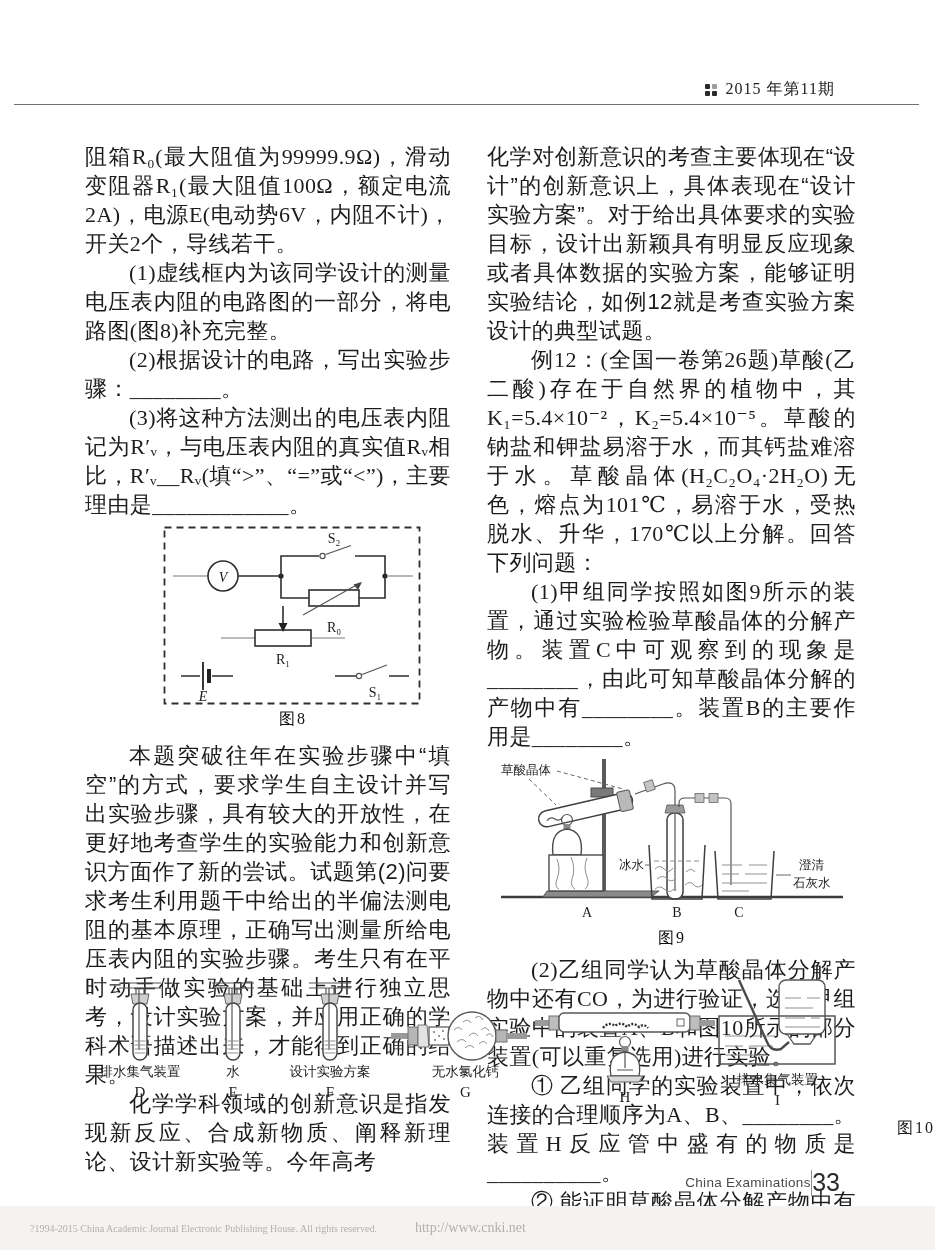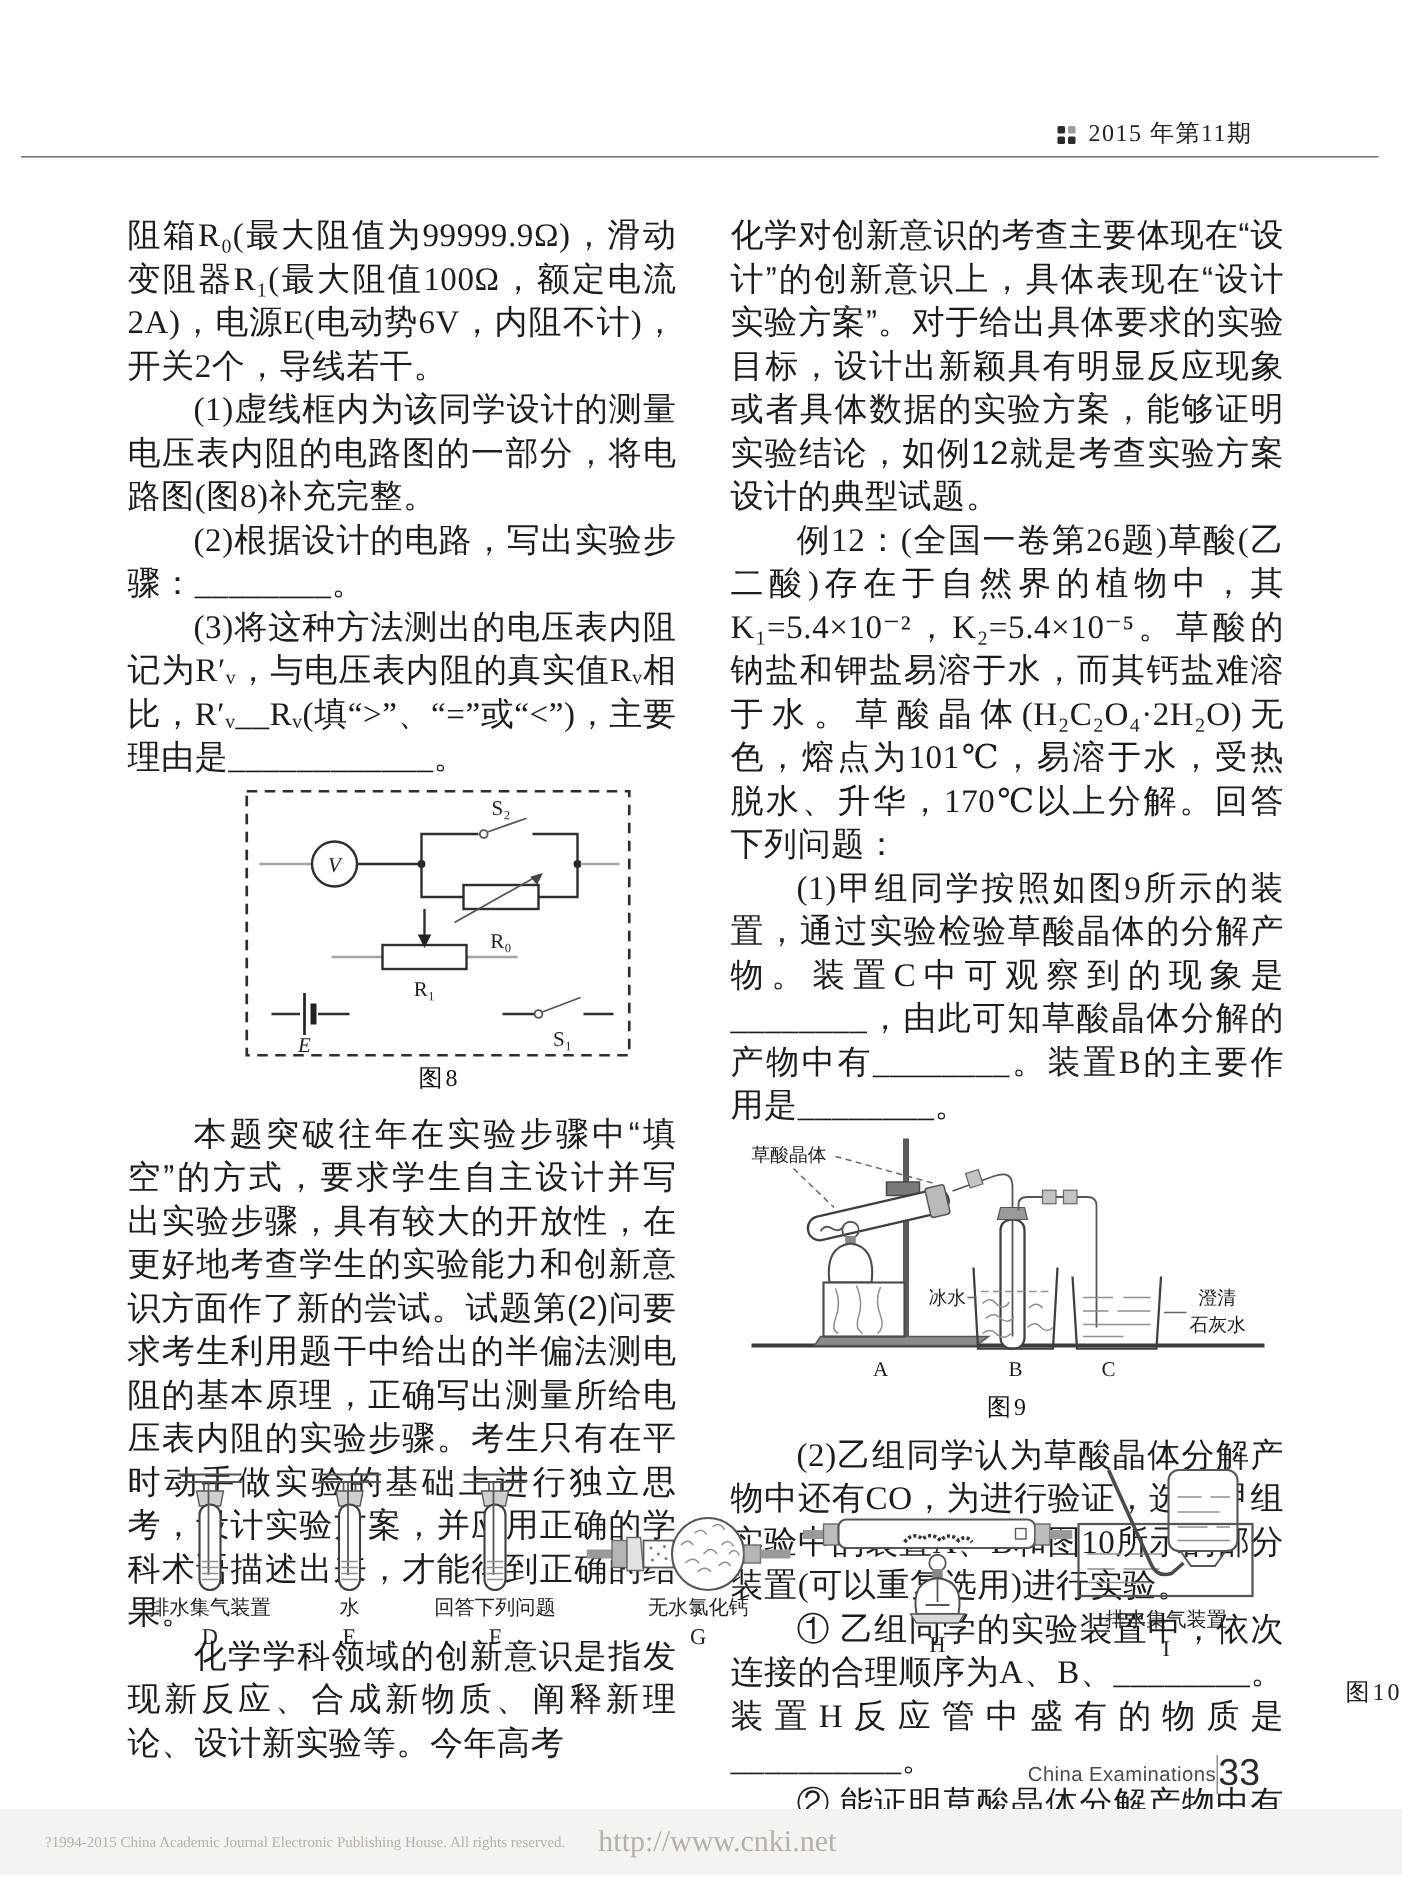--- a/index.html
+++ b/index.html
@@ -46,21 +46,21 @@
   .footer{position:absolute;top:1168px;right:95px;display:flex;align-items:center;gap:0;
           font-family:"Liberation Sans","DejaVu Sans",sans-serif;}
   .journal-name{font-size:13.5px;color:#4a4a4a;letter-spacing:0.3px;}
   .footer-divider{width:1.5px;height:26px;background:#8f8f8f;}
   .page-number{font-size:25px;color:#2a2a2a;}
 
   .copyright-band{position:absolute;left:0;right:0;top:1206px;height:44px;background:#f4f3f0;
                   display:flex;align-items:center;}
   .copyright-text{margin-left:30px;font-size:10px;color:#b7aeab;
                   font-family:"Liberation Serif","DejaVu Serif",serif;}
-  .copyright-url{margin-left:22px;font-size:20px;color:#b7aeab;
+  .copyright-url{margin-left:38px;font-size:14px;color:#b7aeab;
                  font-family:"Liberation Serif","DejaVu Serif",serif;}
 </style>
 </head>
 <body>
 
 <div class="page">
 
   <div class="header">
     <span class="dots">
       <i></i>
@@ -234,21 +234,21 @@
 
     <div class="f10item" style="left:265px;top:3px;width:130px;">
       <svg width="44" height="85" viewBox="0 0 44 85">
         <path d="M1 5 H43 M1 10 H43" class="thin"></path>
         <path d="M18 10 V16 M26 10 V16" class="thin"></path>
         <path d="M13 16 H31 L29 26 H15 Z" fill="#cfcfcf" stroke="#555" stroke-width="0.9"></path>
         <rect x="15" y="25" width="14" height="57" rx="7" fill="#fff" stroke="#3f3f3f" stroke-width="1.4"></rect>
         <path d="M21 10 V72" class="thin"></path>
         <path d="M16.5 63 H27.5 M16.5 67 H27.5 M16.5 71 H27.5 M16.5 75 H27.5" class="liq"></path>
       </svg>
-      <div class="f10label">回答下列问题</div>
+      <div class="f10label">设计实验方案</div>
       <div class="f10letter">F</div>
     </div>
 
     <div class="f10item" style="left:388px;top:3px;width:155px;">
       <svg width="150" height="85" viewBox="0 0 150 85">
         <rect x="0" y="55" width="17" height="6" fill="#9a9a9a"></rect>
         <rect x="17" y="49" width="10" height="18" fill="#b5b5b5" stroke="#666" stroke-width="0.9"></rect>
         <path d="M27 47 H36 L38 69 H27 Z" fill="#e2e2e2" stroke="#666" stroke-width="0.9"></path>
         <rect x="38" y="49" width="20" height="18" fill="#fff" stroke="#555" stroke-width="1.2"></rect>
         <circle cx="43" cy="54" r="1" fill="#777"></circle>

